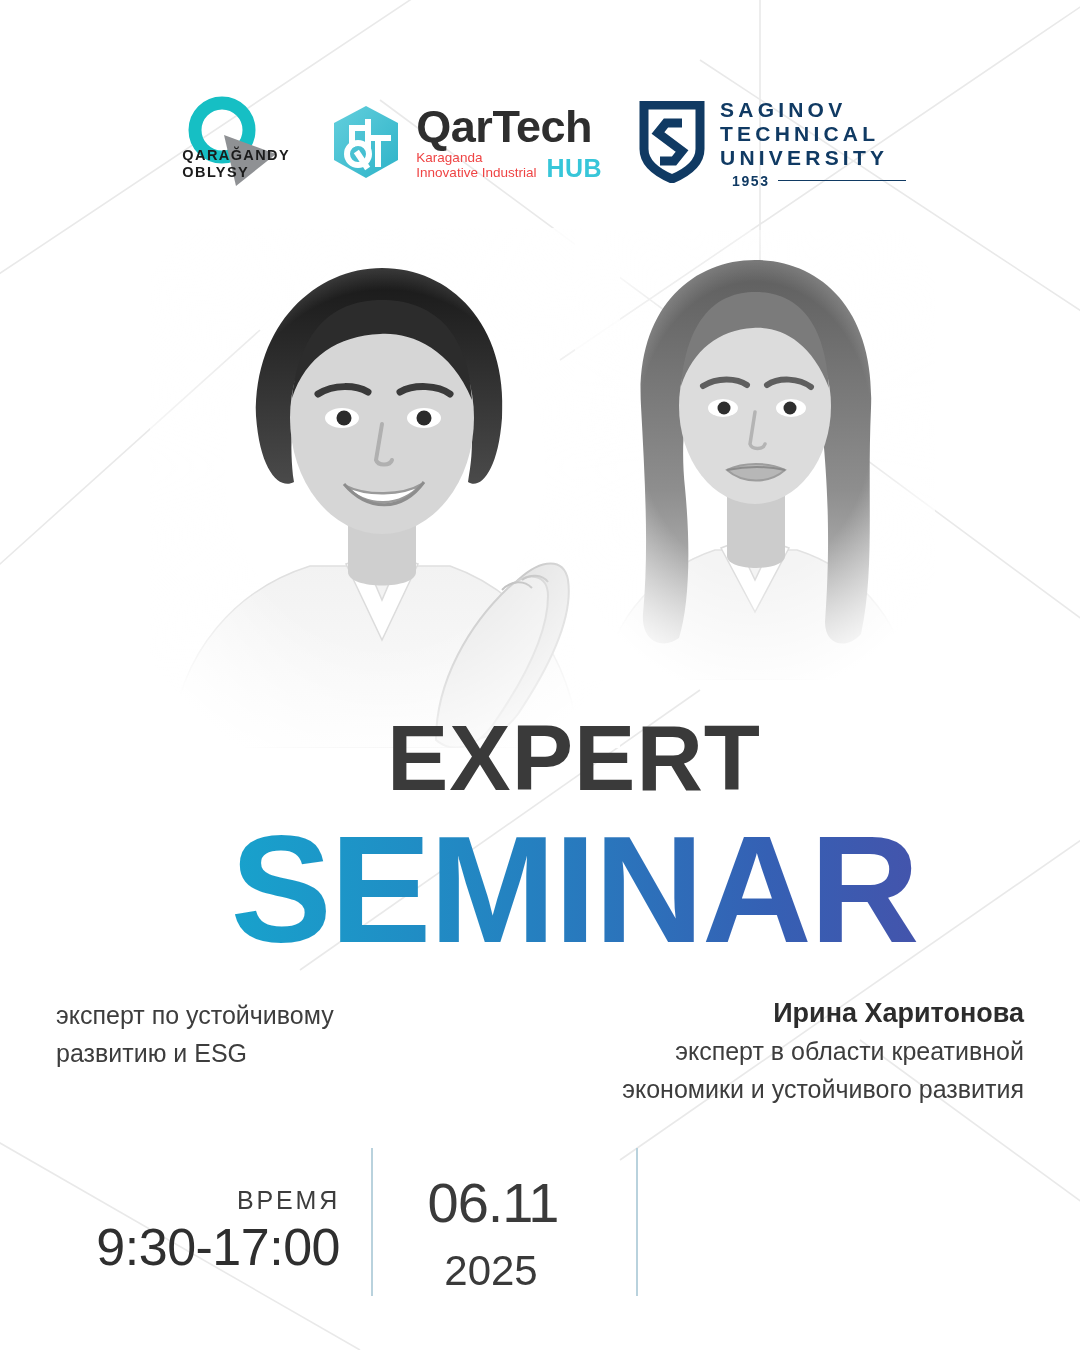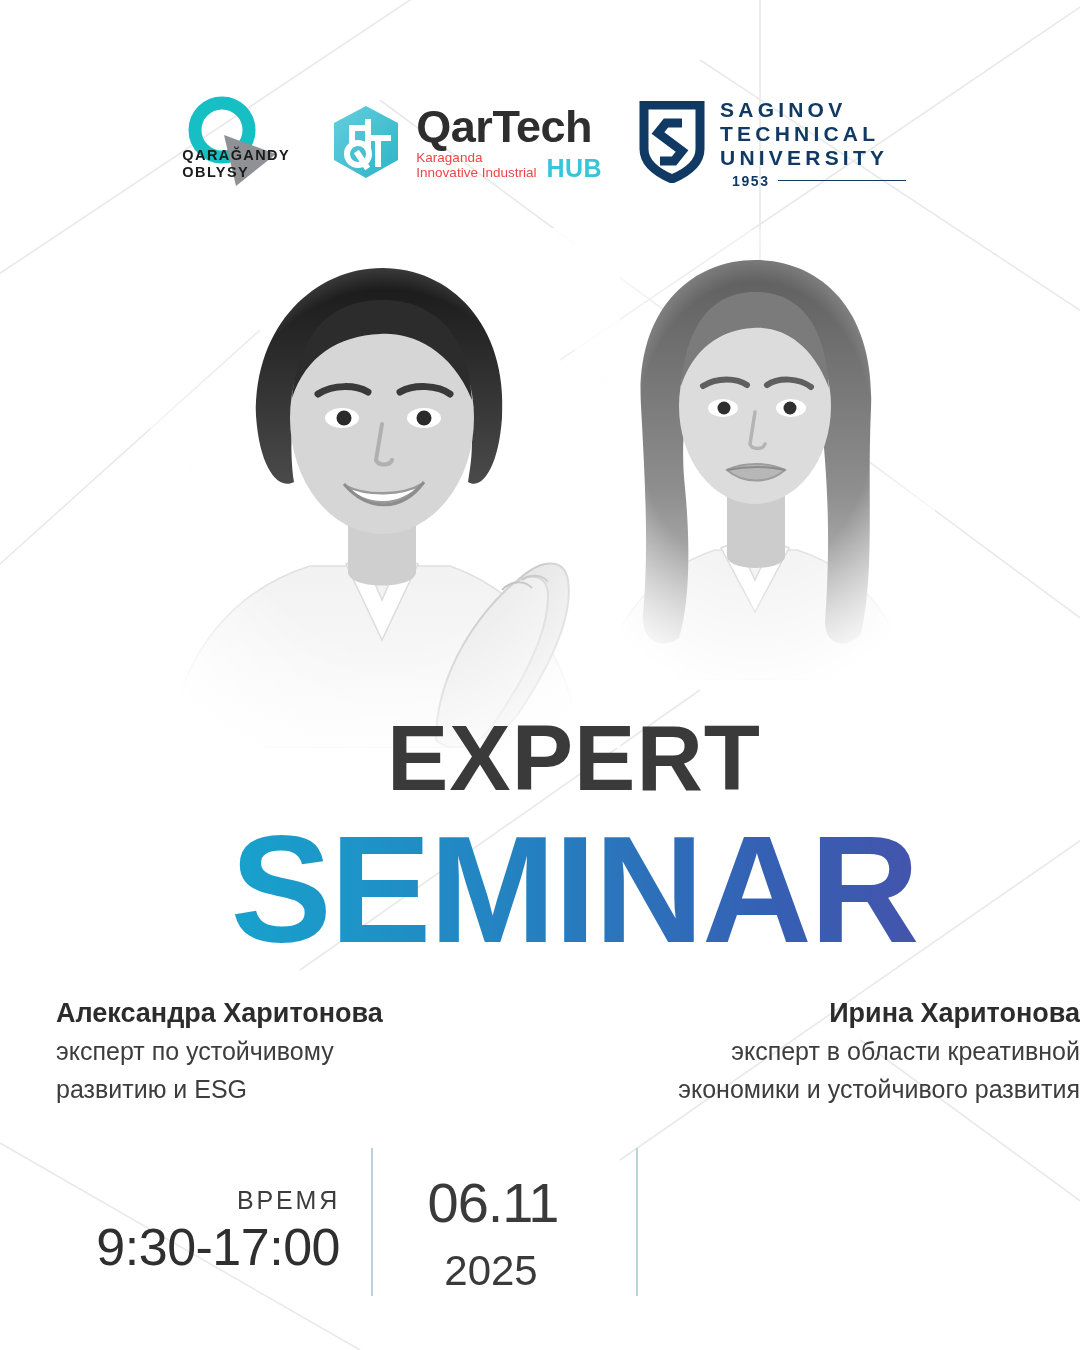--- a/index.html
+++ b/index.html
@@ -184,21 +184,21 @@
   
   #speakers {
     position: absolute;
     top: 995px;
     left: 0;
     width: 1080px;
     display: flex;
   }
   .speaker { width: 50%; }
   #speaker-left  { padding-left: 56px; text-align: left; }
-  #speaker-right { text-align: right; }
+  #speaker-right { padding-right: 56px; text-align: right; }
   .speaker-name {
     font-size: 27px;
     font-weight: 700;
     color: #2c2c2c;
     line-height: 36px;
     white-space: nowrap;
   }
   .speaker-role {
     font-size: 25px;
     font-weight: 400;
@@ -454,21 +454,20 @@
 
   </div>
 
   <div id="headline">
     <div id="title-expert">EXPERT</div>
     <div id="title-seminar">SEMINAR</div>
   </div>
 
   <div id="speakers">
     <div class="speaker" id="speaker-left">
-      <div class="speaker-name">Александра Харитонова</div>
       <div class="speaker-role">эксперт по устойчивому</div>
       <div class="speaker-role">развитию и ESG</div>
     </div>
     <div class="speaker" id="speaker-right">
       <div class="speaker-name">Ирина Харитонова</div>
       <div class="speaker-role">эксперт в области креативной</div>
       <div class="speaker-role">экономики и устойчивого развития</div>
     </div>
   </div>
 

